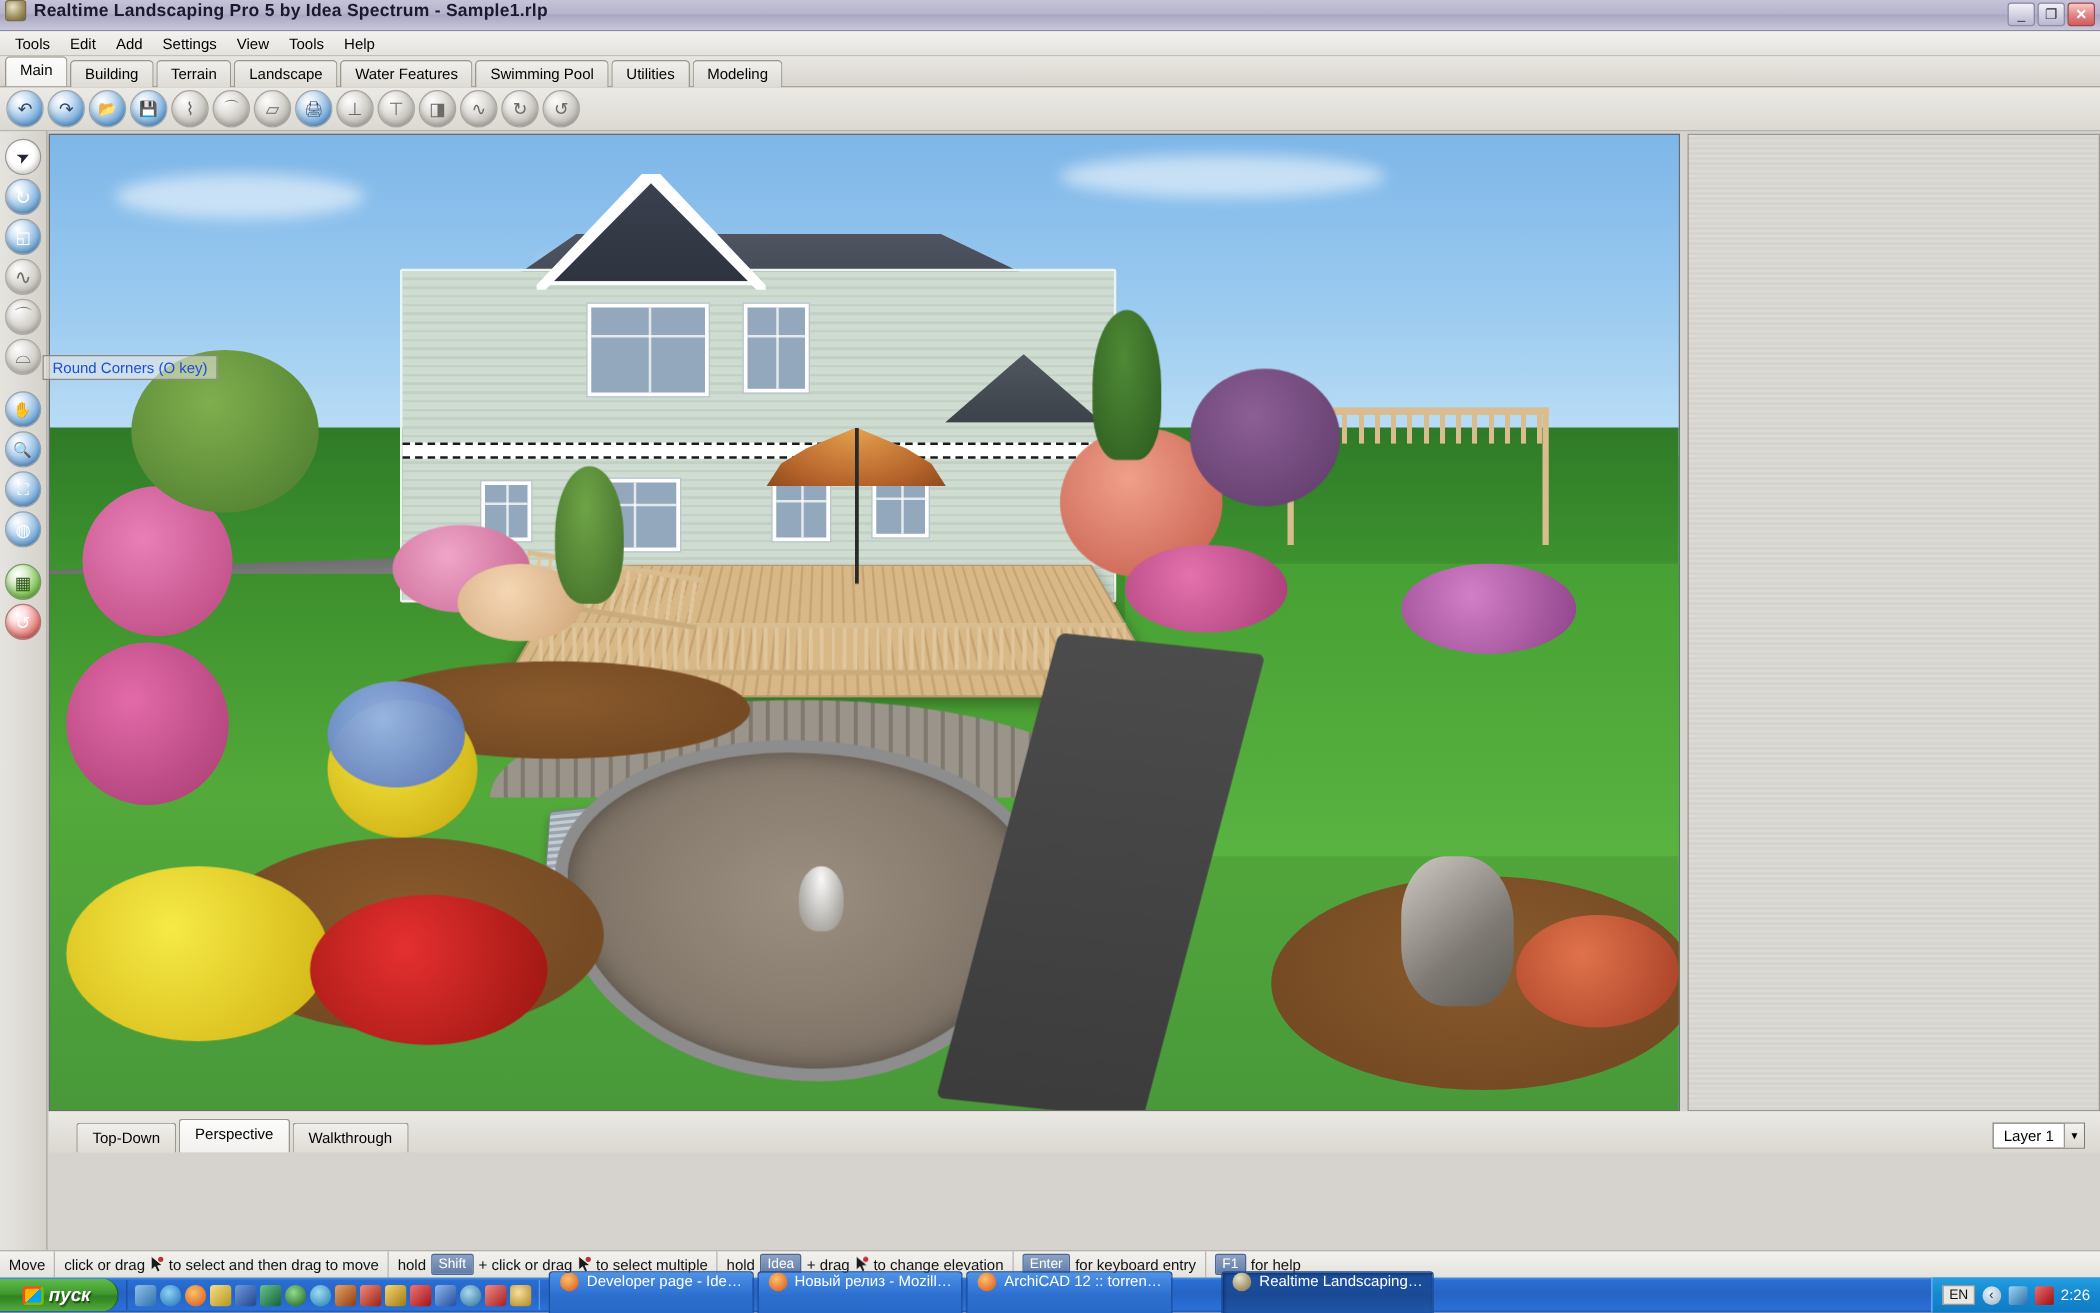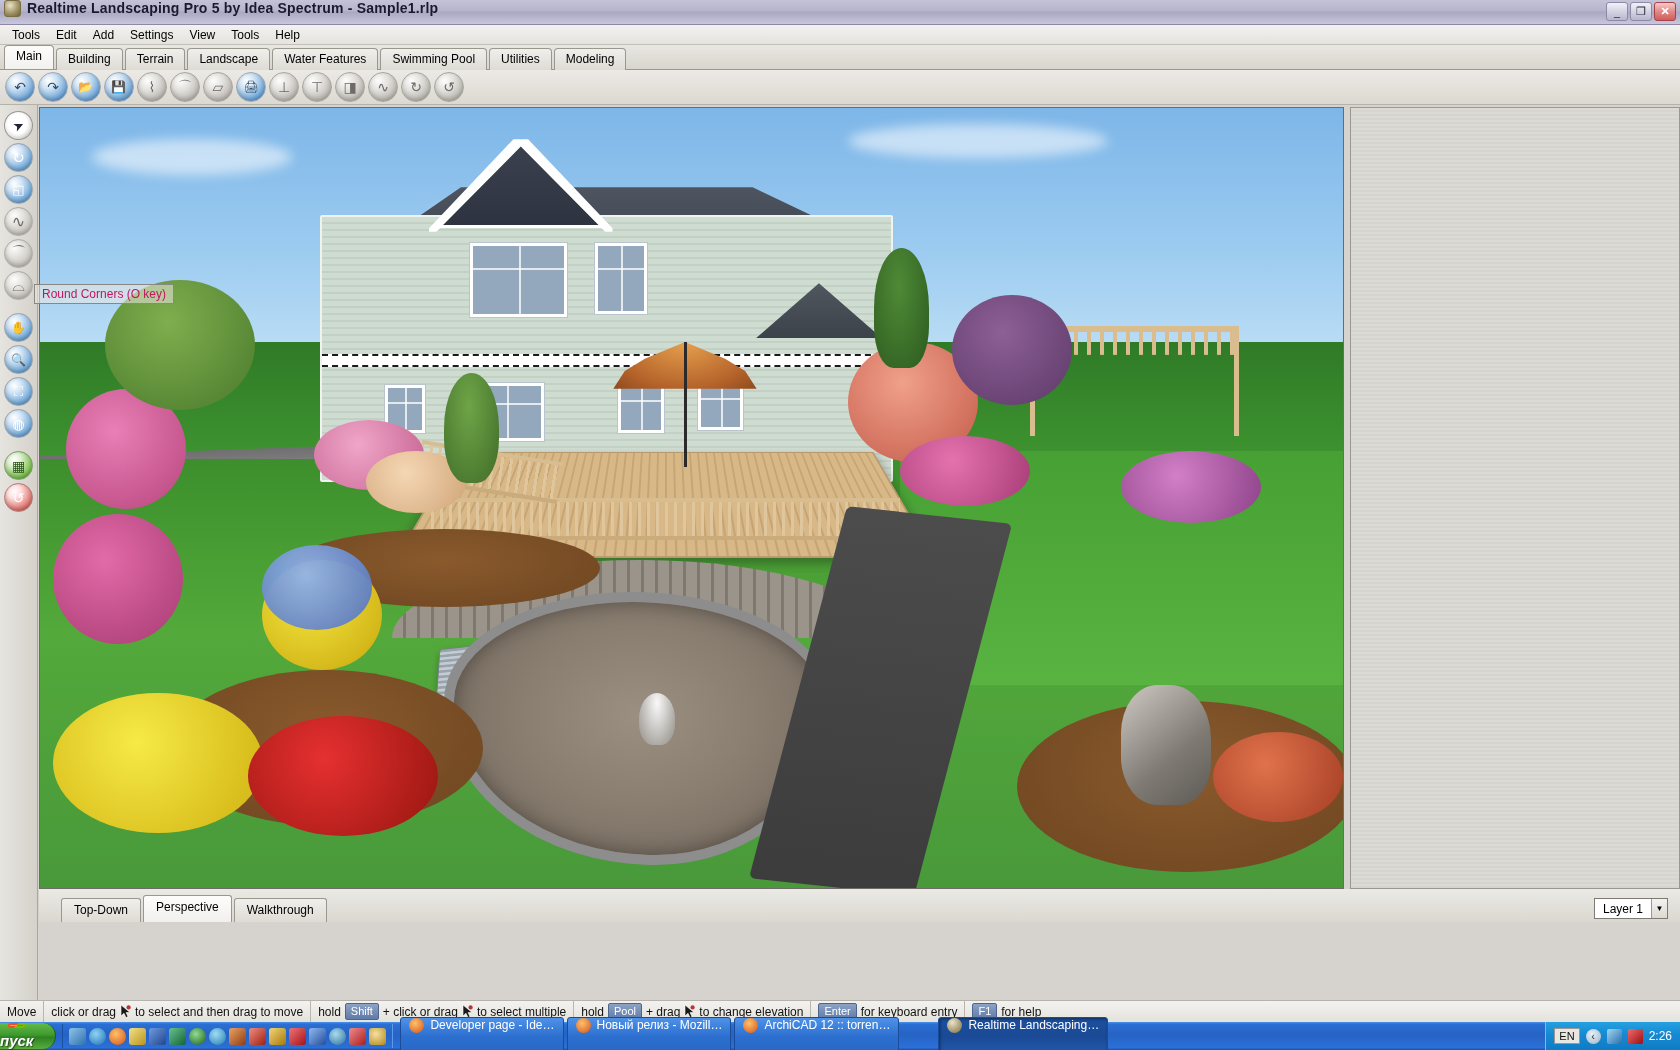--- a/index.html
+++ b/index.html
@@ -275,21 +275,21 @@
   }
   #navwheel span{ position:absolute; text-shadow:0 1px 1px rgba(255,255,255,.6); }
   #navwheel .nv-orbit{ left:7px; top:48px; }
   #navwheel .nv-zoom{ right:8px; top:48px; }
   #navwheel .nv-pan{ left:42px; top:62px; }
   #navwheel .nv-height{ left:32px; bottom:4px; }
   
   #tooltip{
     position:absolute; left:34px; top:284px; z-index:40;
     background:rgba(236,234,228,.55); border:1px solid #8b8882;
-    font-size:12px; color:#be185d; padding:2px 7px; white-space:nowrap;
+    font-size:12px; color:#1d4ed8; padding:2px 7px; white-space:nowrap;
   }
   
   #rightpanel{
     position:absolute; left:1350px; top:107px; width:330px; height:782px;
     background:repeating-linear-gradient(to bottom,#dcdad5 0 2px,#d6d4cf 2px 4px);
     border:1px solid #9b9892;
   }
   
   #viewtabs{
     position:absolute; left:39px; top:889px; width:1641px; height:33px;
@@ -329,28 +329,27 @@
   }
   .cursoricon{ display:inline-block; width:11px; height:13px; position:relative; }
   .cursoricon svg{ position:absolute; left:0; top:0; }
   
   #taskbar{
     position:absolute; left:0; top:1022px; width:1680px; height:28px;
     background:linear-gradient(to bottom,#4a92e8 0%, #2a6fd4 8%, #2663c4 45%, #2a70d8 92%, #1d4fa0 100%);
     display:flex; align-items:center;
   }
   #startbtn{
-    height:26px; margin:1px 6px 1px 0; padding:0 22px 0 0;
+    height:26px; margin:1px 6px 1px 0; padding:0 22px 0 18px;
     background:linear-gradient(to bottom,#62bc4a 0%, #3f9a2e 45%, #2f8222 55%, #56ad3e 100%);
     border-radius:0 14px 14px 0;
     display:flex;align-items:center; gap:4px;
     color:#fff; font-weight:bold; font-style:italic; font-size:15px;
     text-shadow:1px 1px 1px rgba(0,0,0,.5);
     border-right:1px solid #1d5e14;
-    flex-direction:column;
   }
   #startbtn .flag{
     width:17px;height:15px;border-radius:3px;
     background:
       linear-gradient(135deg,#f25022 0 50%,#7fba00 50% 100%);
     position:relative;
   }
   #startbtn .flag::after{
     content:""; position:absolute; inset:2px;
     background:
@@ -562,21 +561,21 @@
       <svg width="11" height="13" viewBox="0 0 11 13">
           <path d="M1 0 L1 11 L4 8.3 L6 12.6 L8 11.6 L6.1 7.6 L10 7.4 Z" fill="#1a1a1a" stroke="#fff" stroke-width=".6"></path>
           <circle cx="8.6" cy="2.4" r="2.1" fill="#c23030"></circle>
         </svg>
     </span>
     <span>to select multiple</span>
   </div>
 
   <div class="sb-cell">
     <span>hold</span>
-    <span class="key">Pool</span>
+    <span class="key">Idea</span>
     <span>+ drag</span>
     <span class="cursoricon">
       <svg width="11" height="13" viewBox="0 0 11 13">
           <path d="M1 0 L1 11 L4 8.3 L6 12.6 L8 11.6 L6.1 7.6 L10 7.4 Z" fill="#1a1a1a" stroke="#fff" stroke-width=".6"></path>
           <circle cx="8.6" cy="2.4" r="2.1" fill="#c23030"></circle>
         </svg>
     </span>
     <span>to change elevation</span>
   </div>
 

